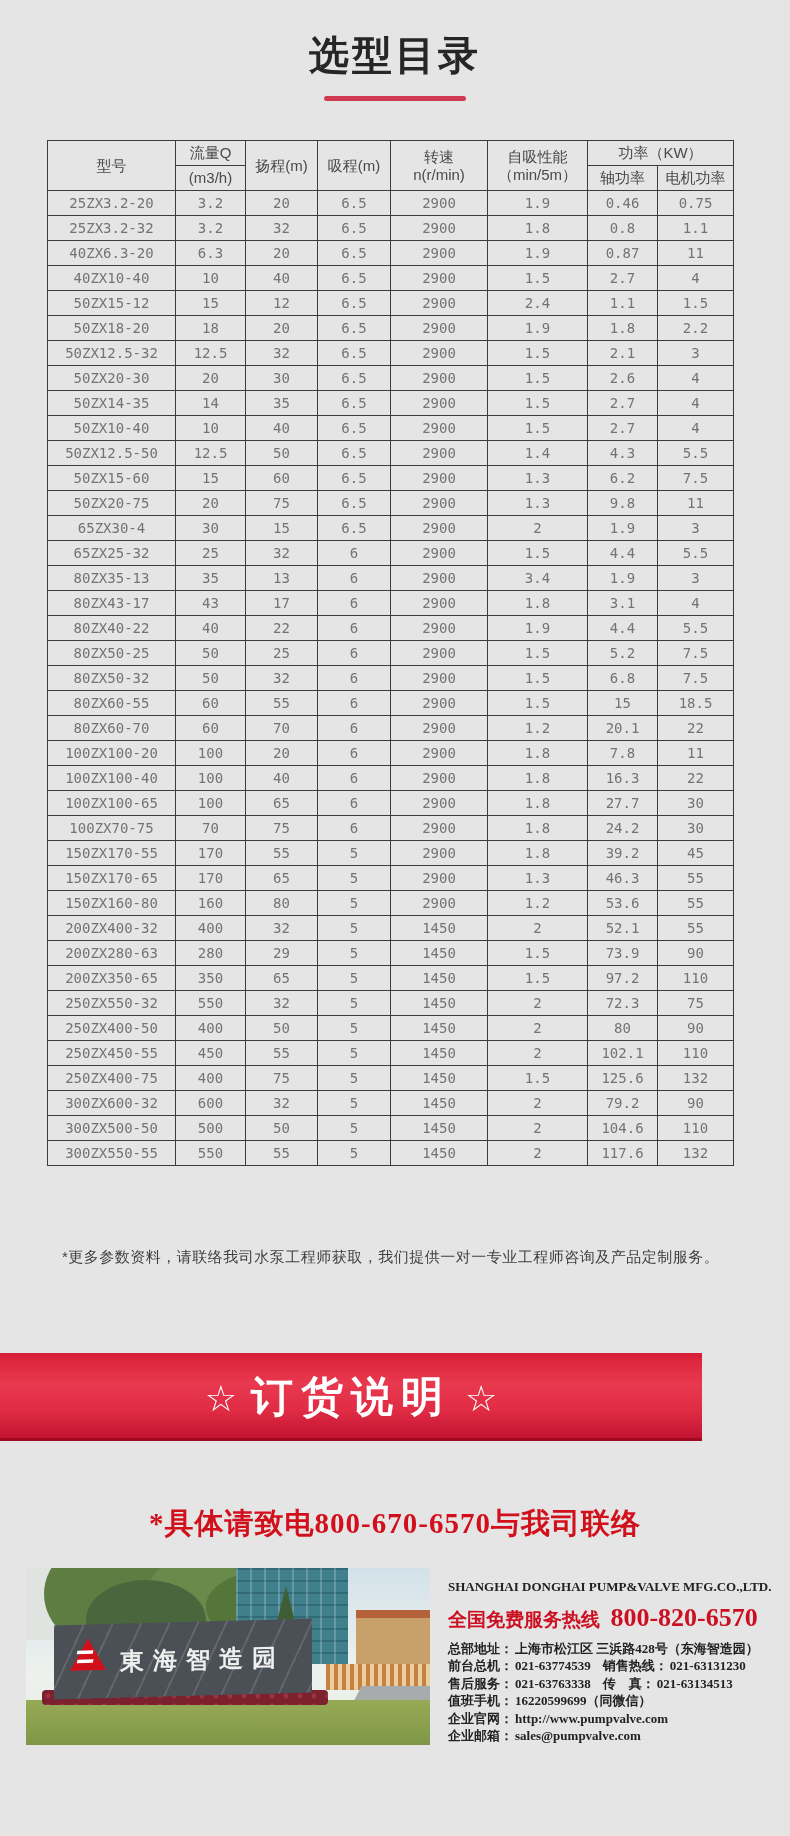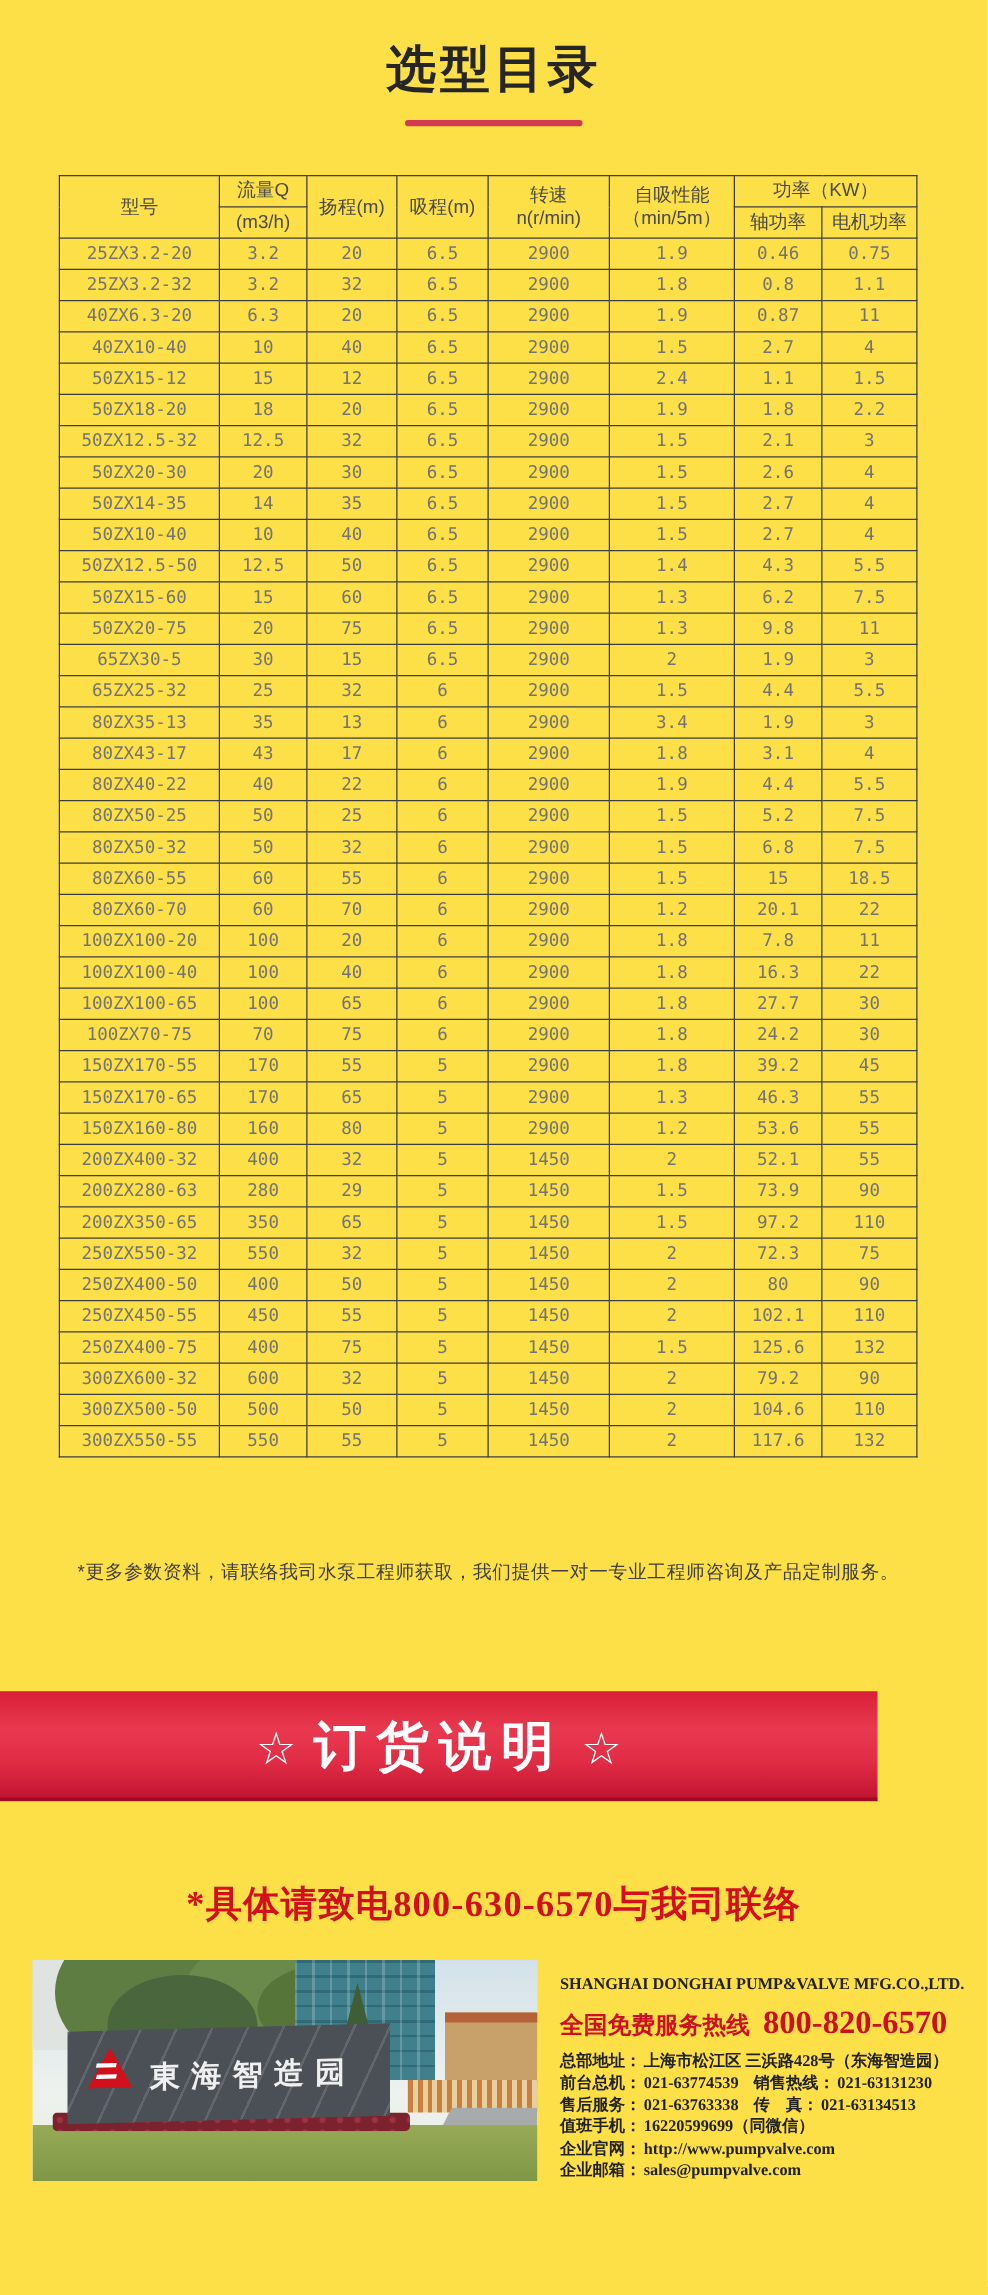--- a/index.html
+++ b/index.html
@@ -1,19 +1,19 @@
 <!DOCTYPE html>
 <html><head>
 <meta charset="utf-8">
 <style>
   * { margin:0; padding:0; box-sizing:border-box; }
   body { background:#ffffff; }
   .page {
     position:relative; width:790px; height:1836px; margin:0 auto;
-    background:#fde047; overflow:hidden;
+    background:#e5e5e5; overflow:hidden;
     font-family:"Liberation Sans", sans-serif;
   }
 
   
   .page-title {
     position:absolute; top:28px; left:0; width:100%;
     text-align:center; font-size:40px; font-weight:700; color:#262626;
     letter-spacing:3px;
   }
   .title-divider {
@@ -302,21 +302,21 @@
           <td>50ZX20-75</td>
           <td>20</td>
           <td>75</td>
           <td>6.5</td>
           <td>2900</td>
           <td>1.3</td>
           <td>9.8</td>
           <td>11</td>
         </tr>
         <tr>
-          <td>65ZX30-5</td>
+          <td>65ZX30-4</td>
           <td>30</td>
           <td>15</td>
           <td>6.5</td>
           <td>2900</td>
           <td>2</td>
           <td>1.9</td>
           <td>3</td>
         </tr>
         <tr>
           <td>65ZX25-32</td>
@@ -570,21 +570,21 @@
         </tr>
       </tbody>
   </table>
 
   <div class="footnote">*更多参数资料，请联络我司水泵工程师获取，我们提供一对一专业工程师咨询及产品定制服务。</div>
 
   <div class="order-banner">
     <div class="banner-text"><span class="star">☆</span><span>订货说明</span><span class="star">☆</span></div>
   </div>
 
-  <div class="slogan slogan-2">*具体请致电800-630-6570与我司联络</div>
+  <div class="slogan slogan-2">*具体请致电800-670-6570与我司联络</div>
 
   <div class="photo">
     <div class="ph-bldg-left"></div>
     <div class="ph-tree ph-t1"></div>
     <div class="ph-tree ph-t2"></div>
     <div class="ph-tree ph-t3"></div>
     <div class="ph-tree ph-t4"></div>
     <div class="ph-glass"></div>
     <div class="ph-pine"></div>
     <div class="ph-bldg-right"></div>

